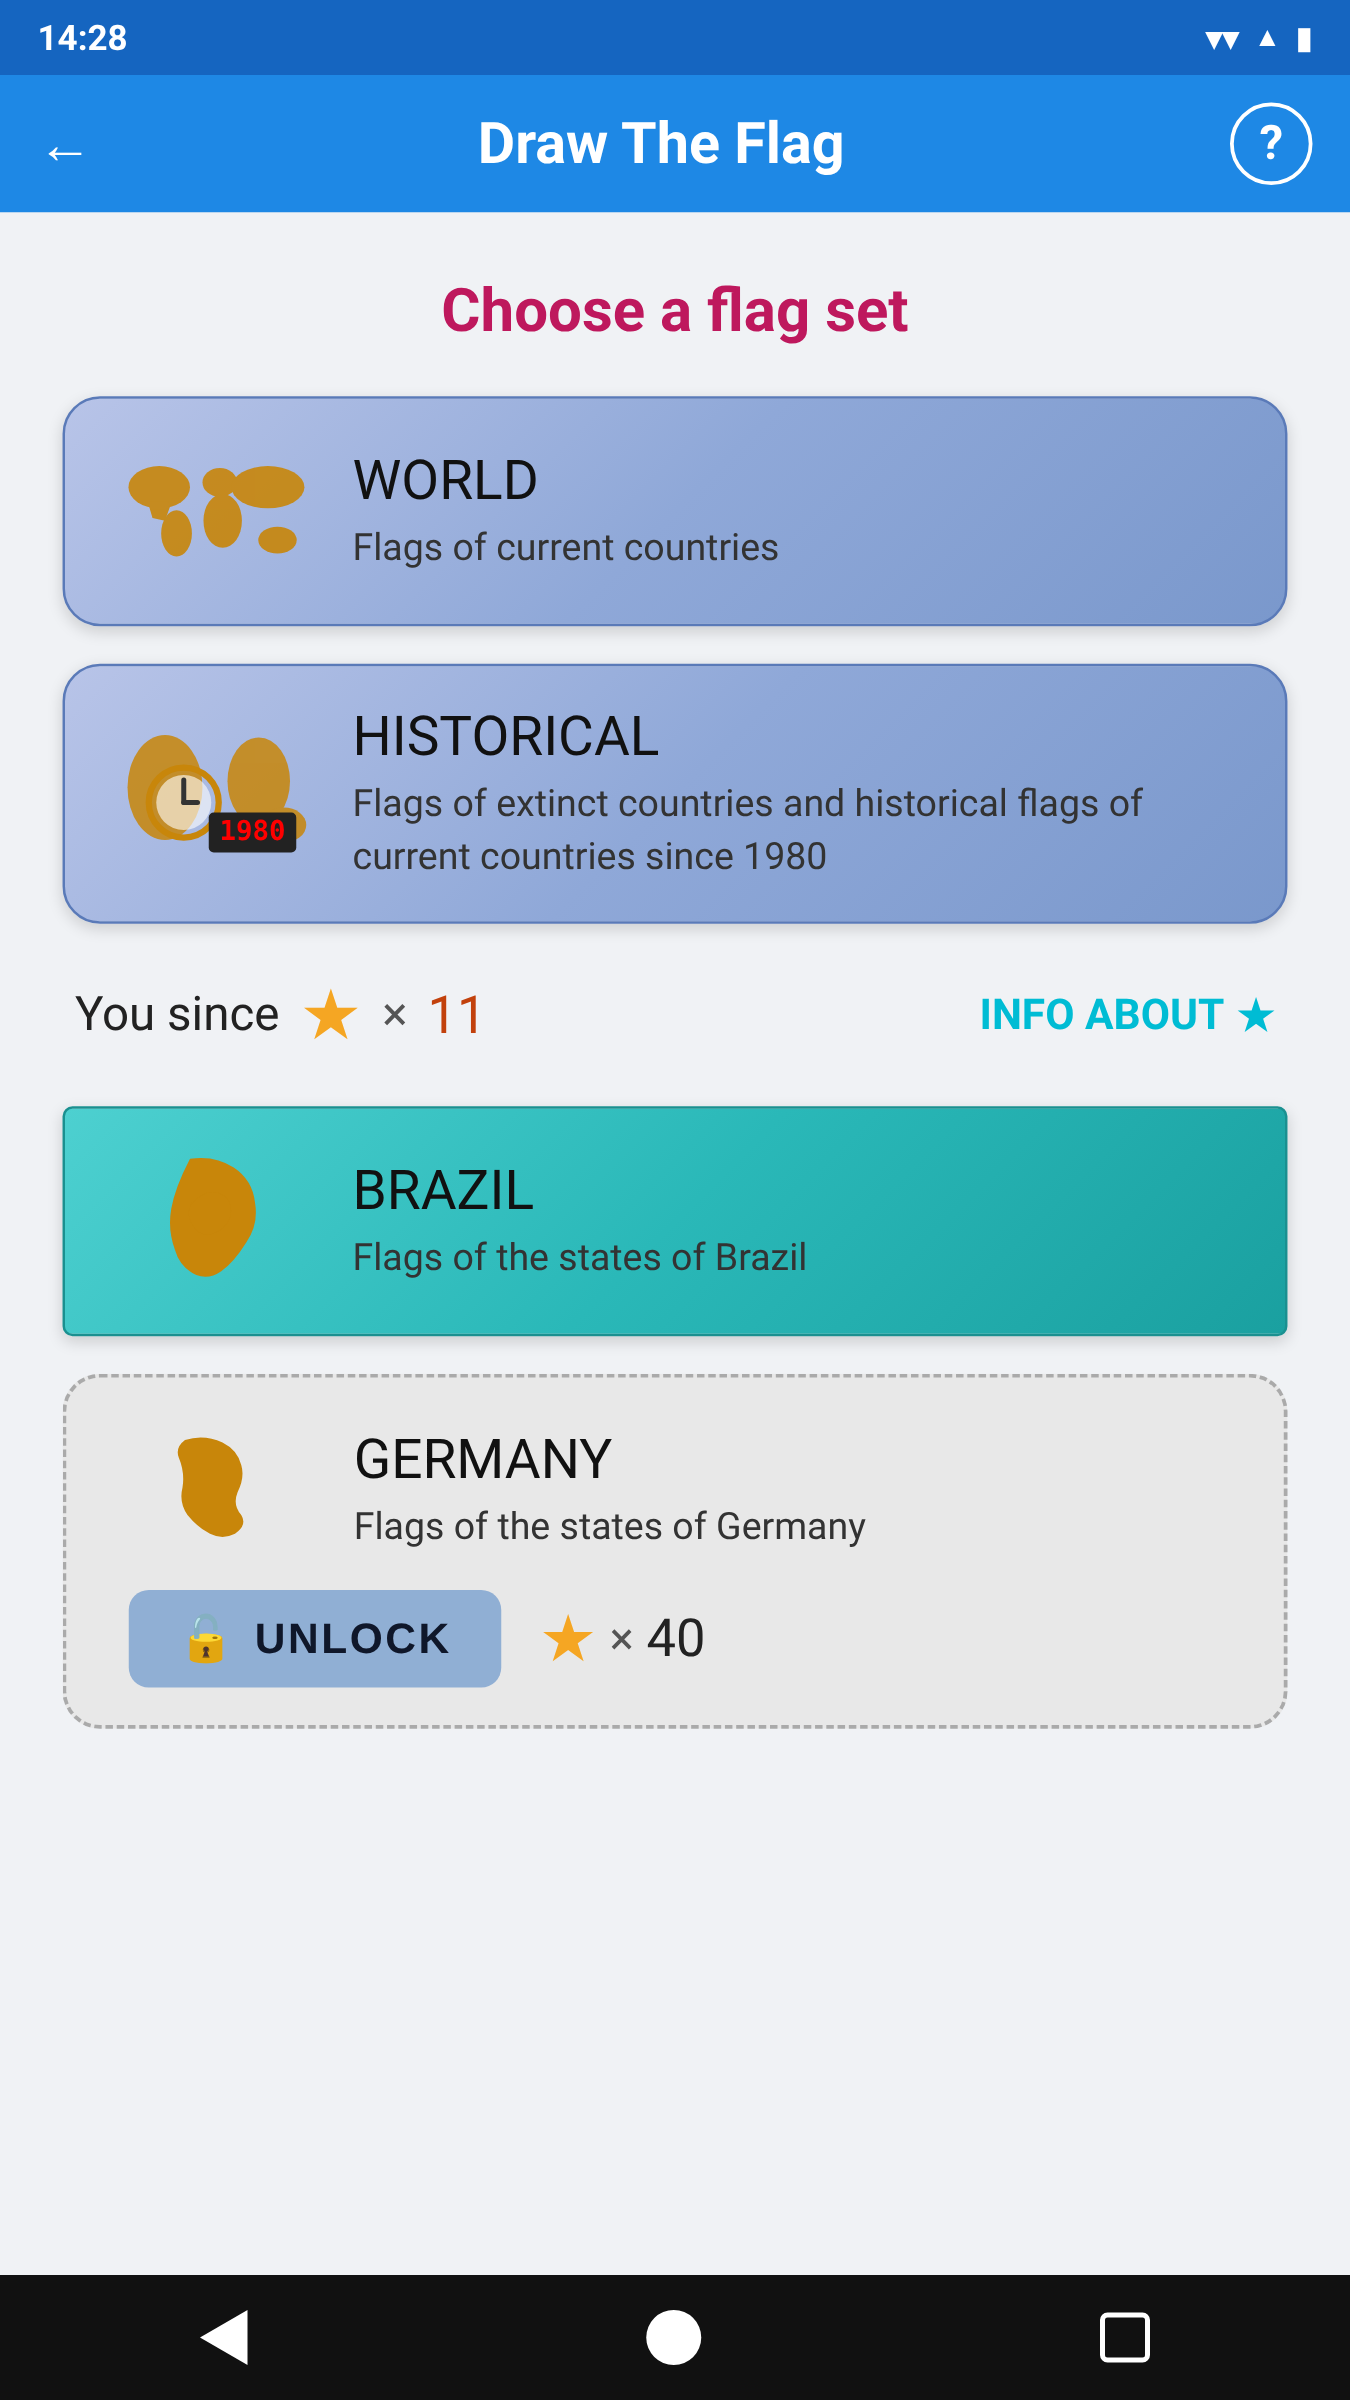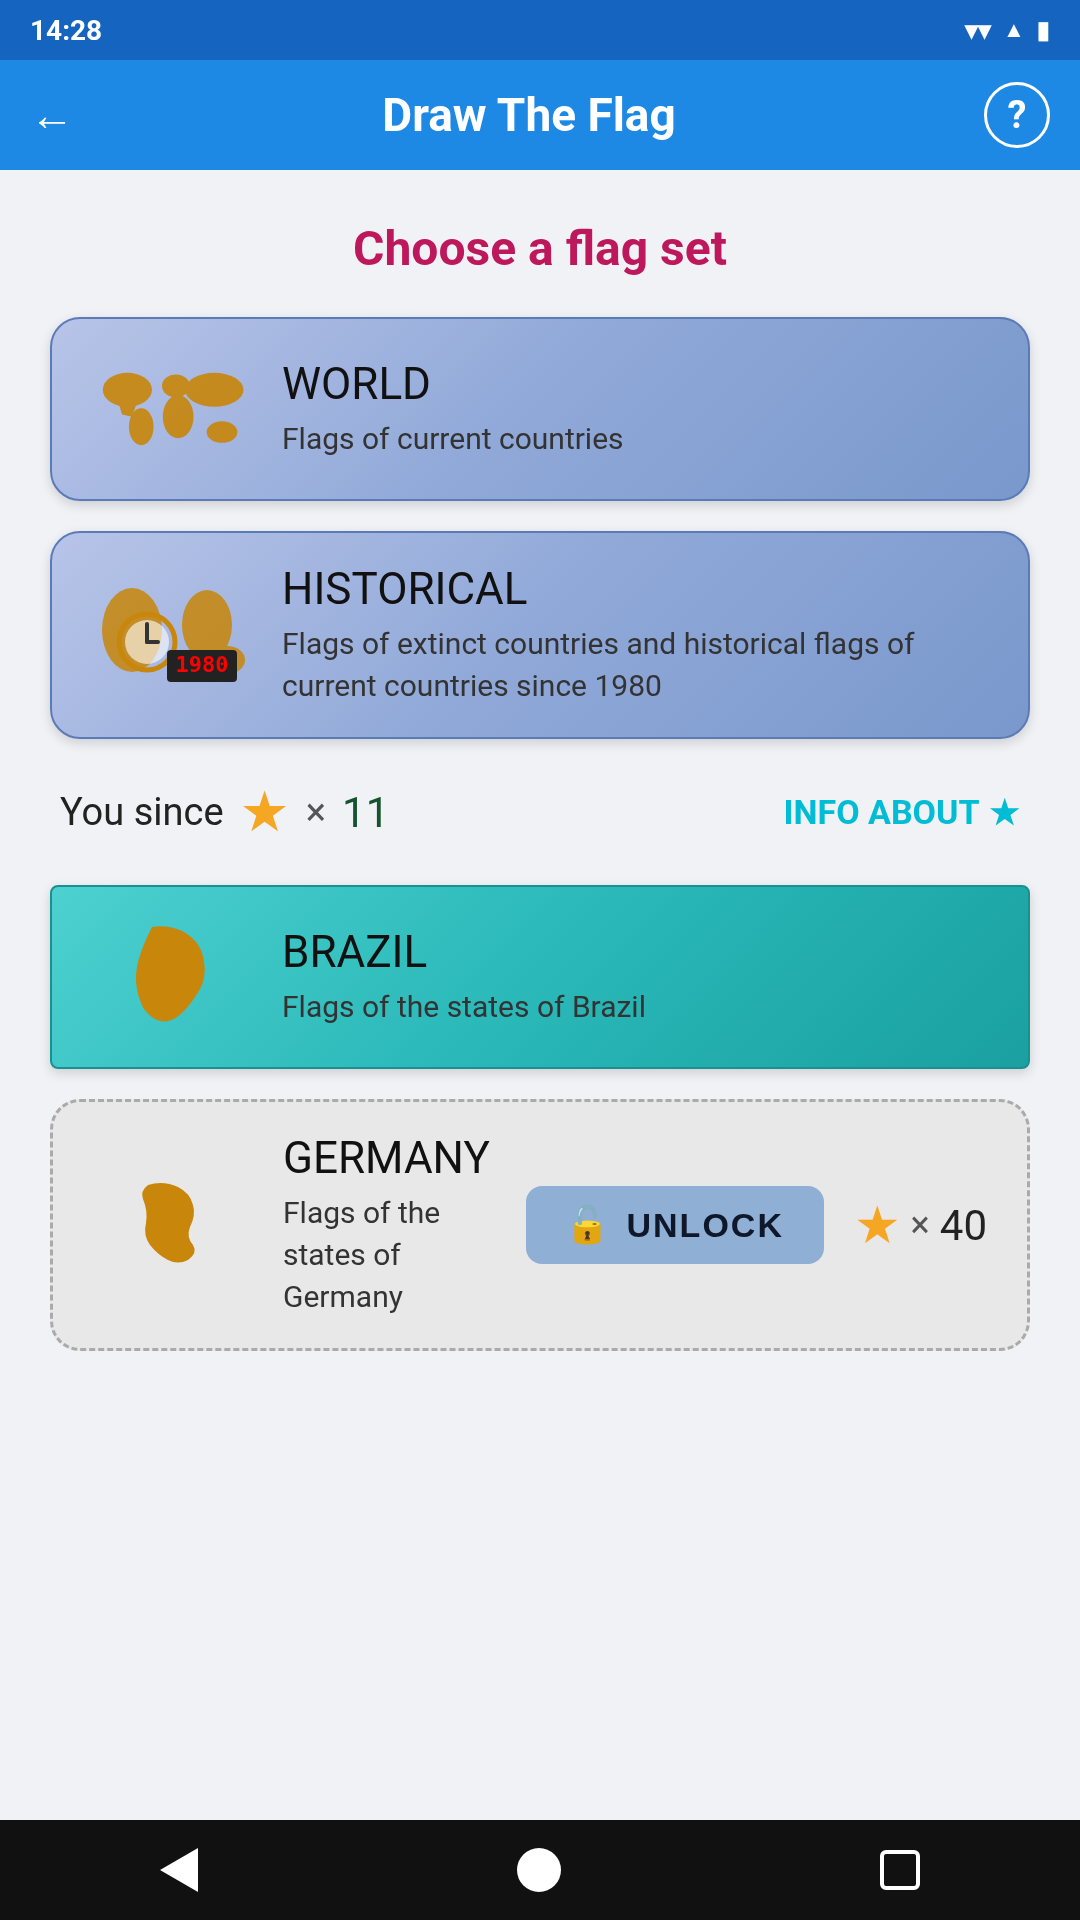--- a/index.html
+++ b/index.html
@@ -146,21 +146,21 @@
       color: #222;
     }
 
     .star-icon {
       color: #f5a623;
       font-size: 56px;
     }
 
     .star-count {
       font-size: 42px;
-      color: #14532d;
+      color: #c2410c;
     }
 
     .info-about {
       font-size: 34px;
       color: #00BCD4;
       font-weight: bold;
       display: flex;
       align-items: center;
       gap: 10px;
       cursor: pointer;
@@ -183,21 +183,21 @@
       box-shadow: 0 4px 12px rgba(0,0,0,0.15);
     }
 
     
     .germany-card {
       background: #e8e8e8;
       border-radius: 30px;
       border: 3px dashed #aaa;
       padding: 30px 40px;
       display: flex;
-      flex-direction: row;
+      flex-direction: column;
       gap: 20px;
       cursor: pointer;
     }
 
     .germany-top {
       display: flex;
       align-items: center;
       gap: 30px;
     }
 

